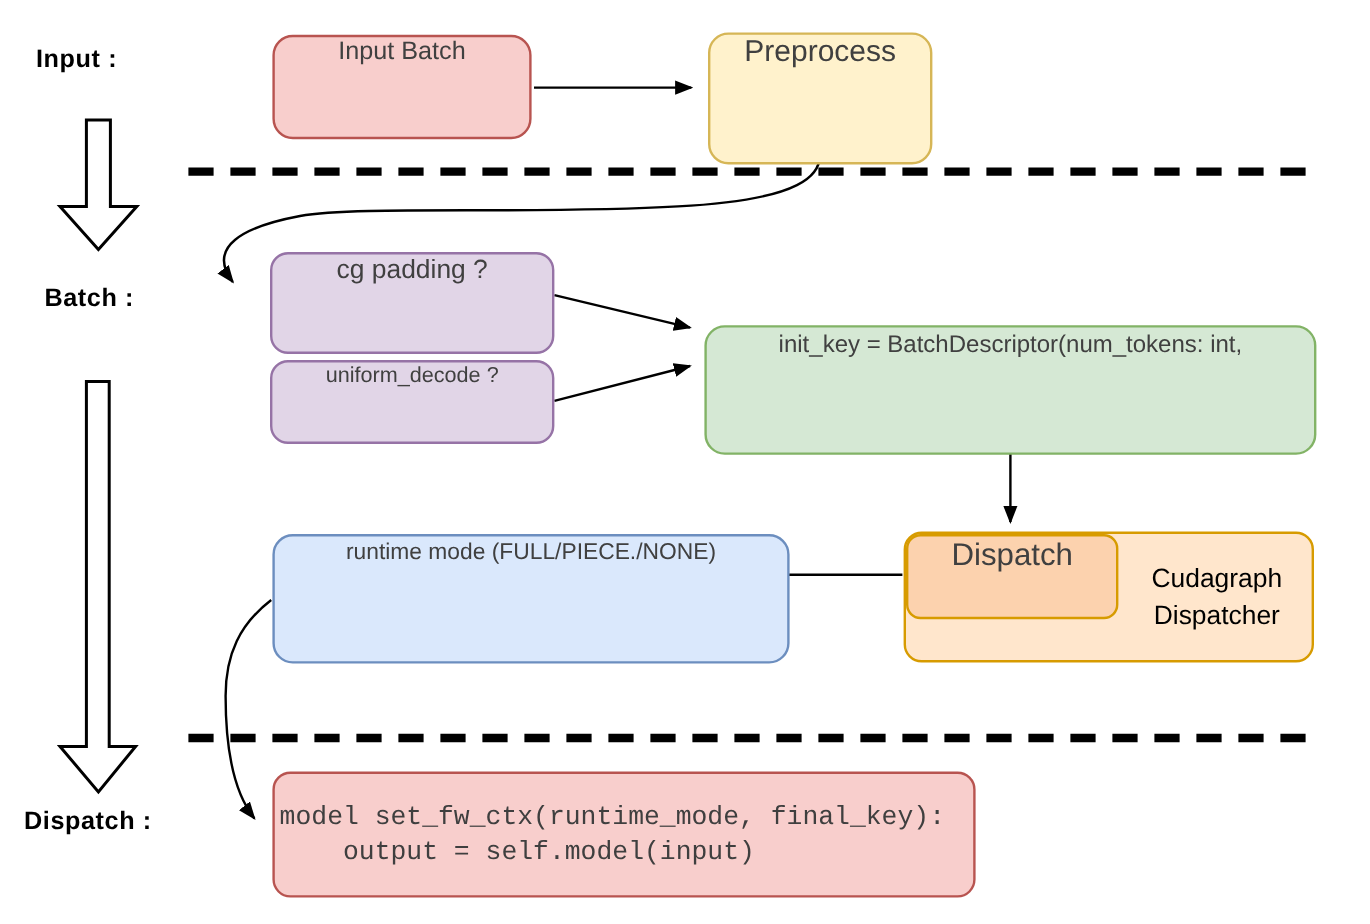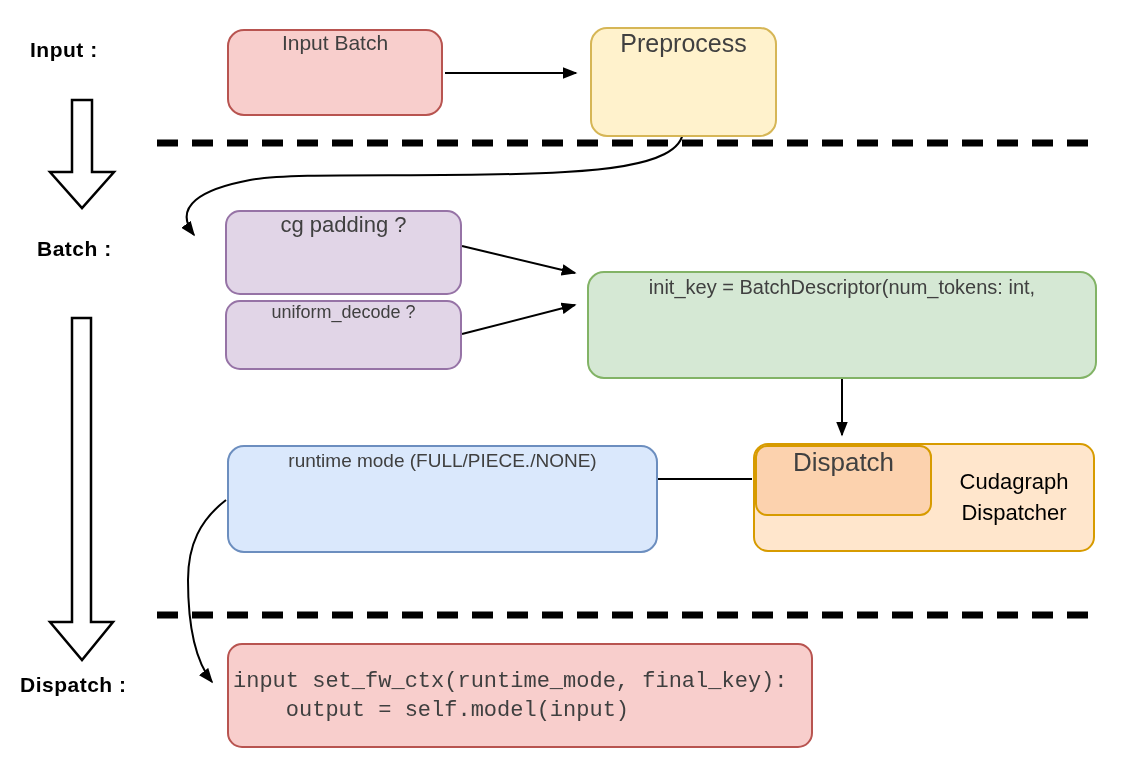--- a/index.html
+++ b/index.html
@@ -106,17 +106,17 @@
   <div id="cudagraph-label">
     <span class="ln">Cudagraph</span>
     <span class="ln">Dispatcher</span>
   </div>
 
   <div class="node" id="runtime-mode" style="background: rgb(218, 232, 252); border-color: rgb(108, 142, 191);">
     <span class="ln">runtime mode (FULL/PIECE./NONE)</span>
   </div>
 
   <div class="node" id="execute-code" style="background: rgb(248, 206, 204); border-color: rgb(184, 84, 80); color: rgb(63, 63, 63);">
-    <span class="code-line">input set_fw_ctx(runtime_mode, final_key):</span>
+    <span class="code-line">model set_fw_ctx(runtime_mode, final_key):</span>
     <span class="code-line">    output = self.model(input)</span>
   </div>
 
 </div>
 
 </body></html>

